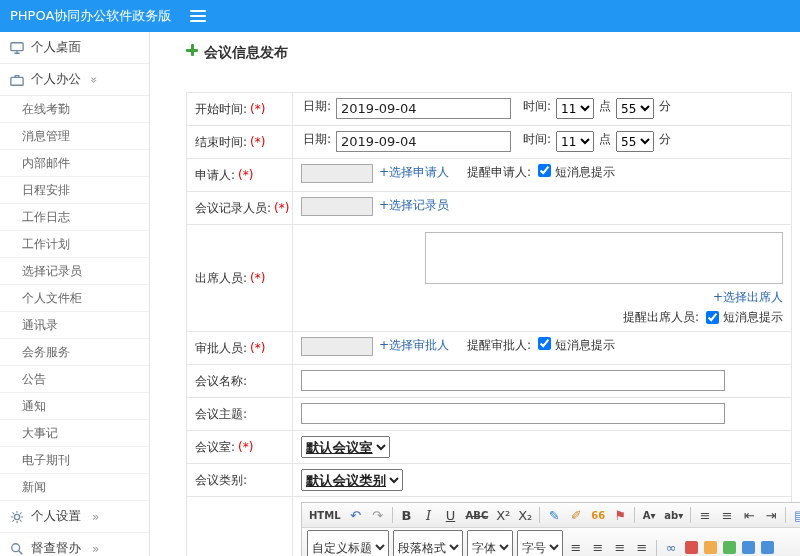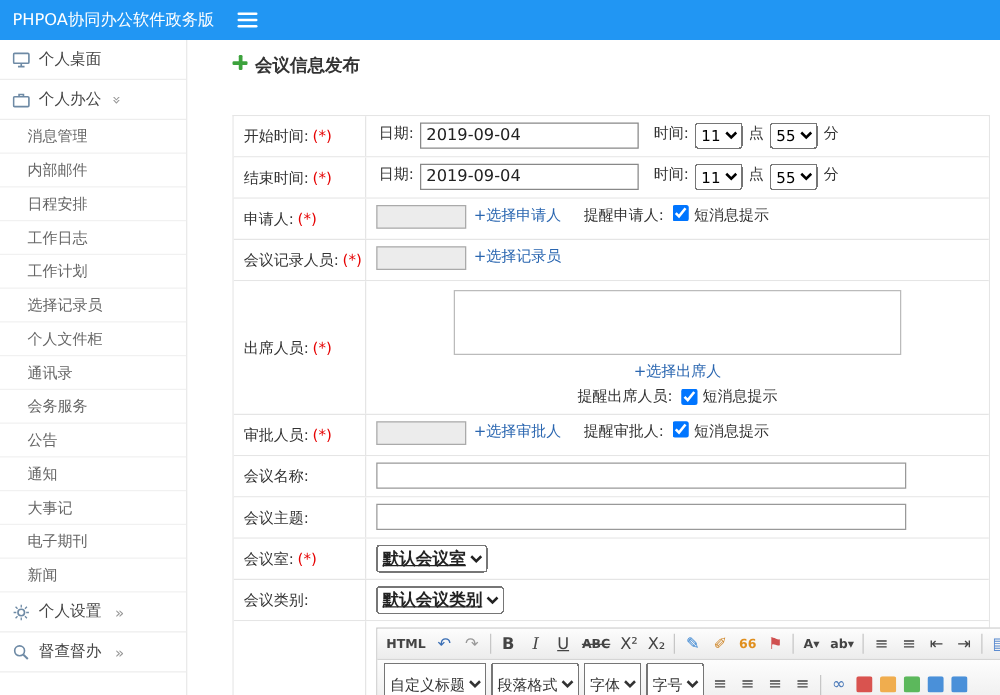--- a/index.html
+++ b/index.html
@@ -27,21 +27,21 @@
   .plus-icon{position:relative;width:12px;height:12px;display:inline-block}
   .plus-icon::before{content:"";position:absolute;left:5px;top:0;width:3px;height:12px;background:var(--plus-green,#3ca23c);border-radius:1px}
   .plus-icon::after{content:"";position:absolute;top:5px;left:0;width:12px;height:3px;background:var(--plus-green,#3ca23c);border-radius:1px}
 
   
   .form{width:606px;border:1px solid #e5e5e5;border-bottom:none}
   .frow{display:flex;border-bottom:1px solid #e5e5e5;min-height:33px;background:#fff}
   .flabel{width:106px;padding:0 2px 0 8px;border-right:1px solid #e5e5e5;display:flex;align-items:center;color:#333;flex-shrink:0}
   .req{color:var(--required,#e60000);margin-left:3px}
   .ffield{flex:1;padding:5px 8px;display:flex;align-items:flex-start}
-  .ffield.col{flex-direction:column;align-items:center}
+  .ffield.col{flex-direction:column;align-items:flex-end}
   .inl{margin:0 2px;white-space:nowrap}
   .gap-l{margin-left:12px}
 
   .date-input{width:175px;height:21px;border:1px solid #888;padding:0 4px;font-size:13px;font-family:inherit;color:#222;margin-left:3px}
   .num-select{height:21px;margin:0 3px;font-size:12px;font-family:inherit}
   .small-input{width:72px;height:19px;border:1px solid #aaa;background:#ececec;margin-right:6px}
   .attendee-area{width:358px;height:52px;border:1px solid #bbb;resize:none;font-family:inherit;margin:2px 0}
   .wide-input{width:424px;height:21px;border:1px solid #999;padding:0 4px;font-family:inherit}
   .room-select{font-weight:bold;text-decoration:underline;height:22px;font-family:inherit;color:#222}
   .sel-link{color:var(--link,#2a66b0);text-decoration:none;cursor:pointer;white-space:nowrap}
@@ -95,20 +95,21 @@
     <div class="side-item">
       <svg width="14" height="14" viewBox="0 0 16 16">
           <rect x="1" y="5" width="14" height="9" rx="1" fill="none" stroke="#6e8aa5" stroke-width="1.5"></rect>
           <path d="M6 5V3h4v2" stroke="#6e8aa5" stroke-width="1.5" fill="none"></path>
         </svg>
       <span>个人办公</span>
       <span class="chev-down">»</span>
     </div>
     <nav class="side-sub">
 
+    <div class="sub-item">在线考勤</div>
         <div class="sub-item">消息管理</div>
         <div class="sub-item">内部邮件</div>
         <div class="sub-item">日程安排</div>
         <div class="sub-item">工作日志</div>
         <div class="sub-item">工作计划</div>
         <div class="sub-item">选择记录员</div>
         <div class="sub-item">个人文件柜</div>
         <div class="sub-item">通讯录</div>
         <div class="sub-item">会务服务</div>
         <div class="sub-item">公告</div>

